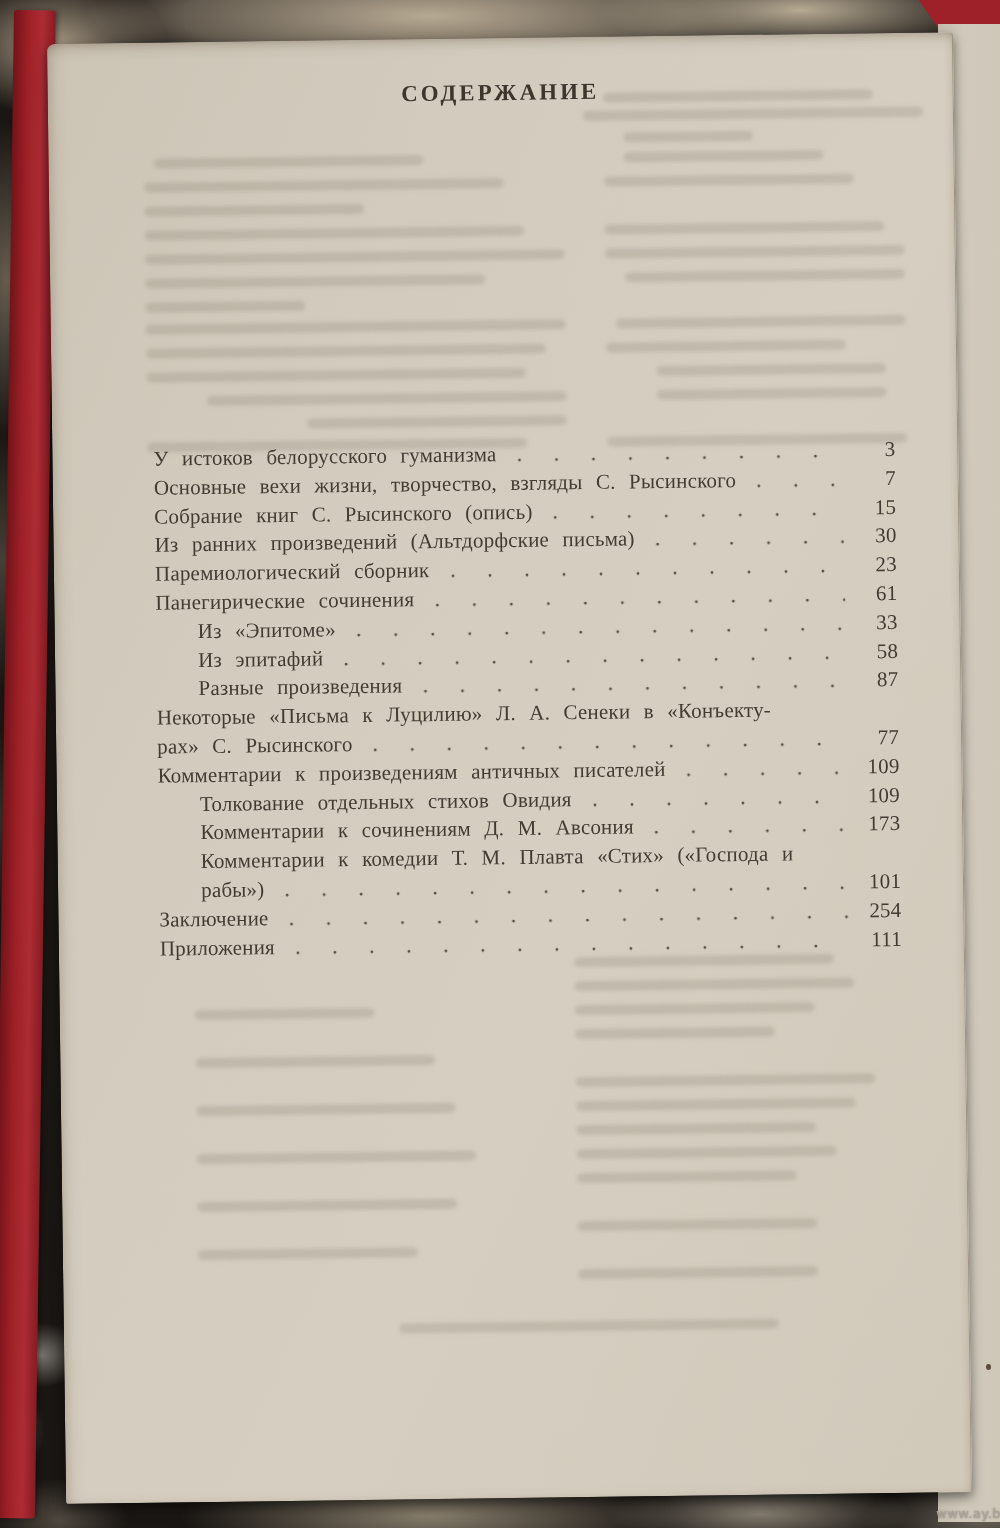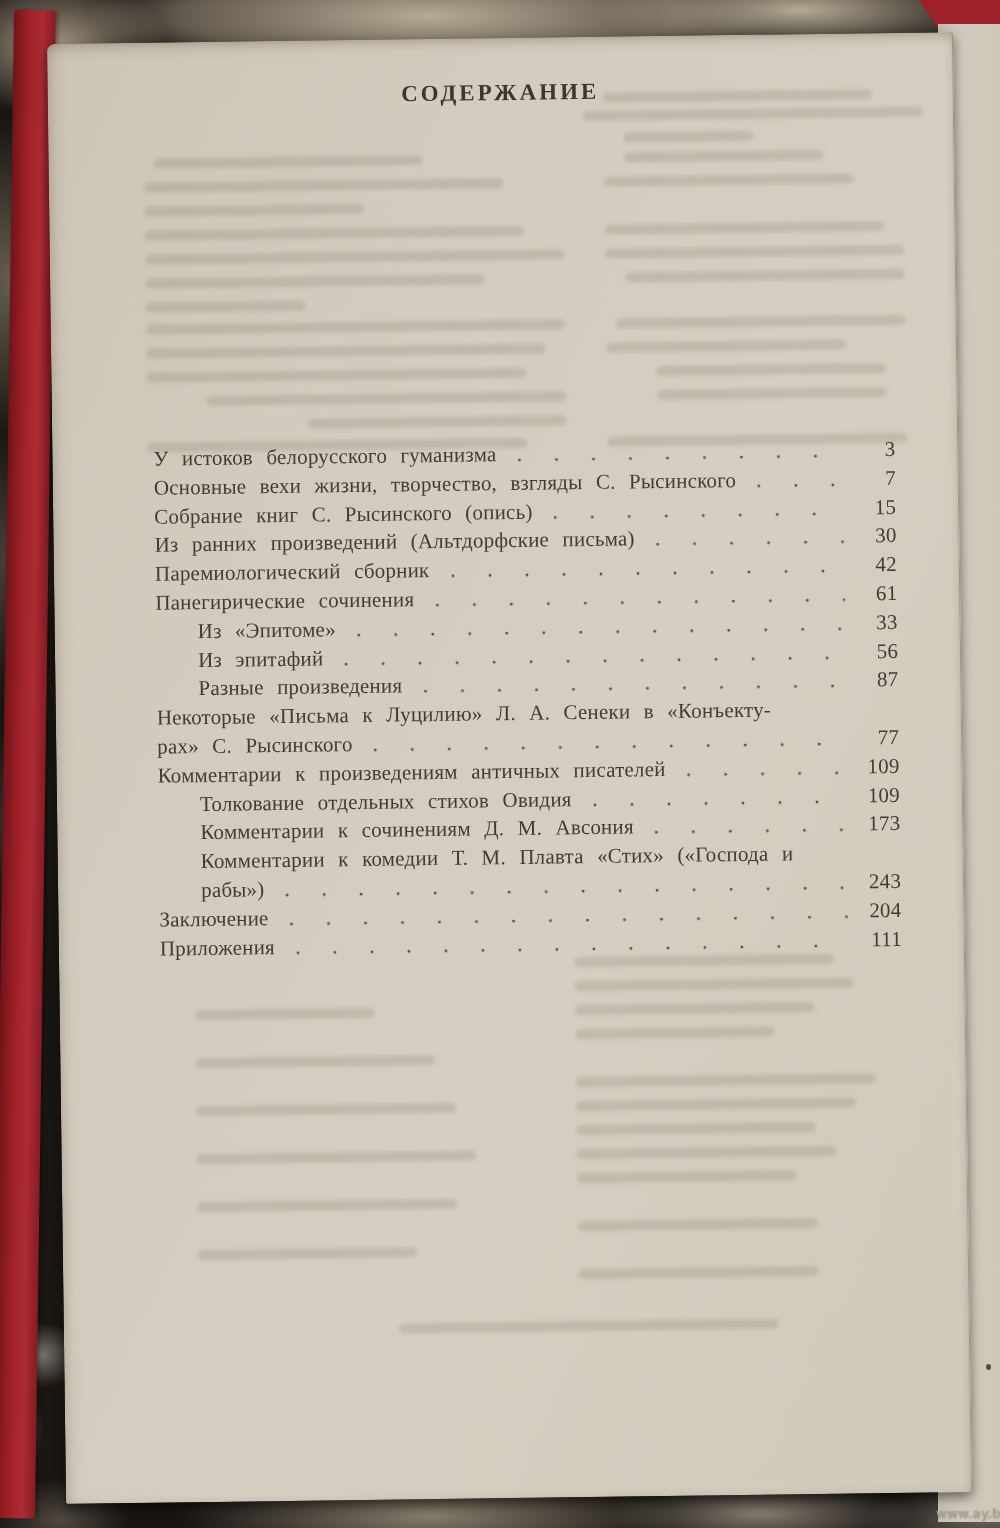--- a/index.html
+++ b/index.html
@@ -165,36 +165,36 @@
         <span class="num">15</span>
       </div>
       <div class="toc-row">
         <span class="txt">Из ранних произведений (Альтдорфские письма)</span>
         <span class="leader"></span>
         <span class="num">30</span>
       </div>
       <div class="toc-row">
         <span class="txt">Паремиологический сборник</span>
         <span class="leader"></span>
-        <span class="num">42</span>
+        <span class="num">23</span>
       </div>
       <div class="toc-row">
         <span class="txt">Панегирические сочинения</span>
         <span class="leader"></span>
         <span class="num">61</span>
       </div>
       <div class="toc-row indent">
         <span class="txt">Из «Эпитоме»</span>
         <span class="leader"></span>
         <span class="num">33</span>
       </div>
       <div class="toc-row indent">
         <span class="txt">Из эпитафий</span>
         <span class="leader"></span>
-        <span class="num">56</span>
+        <span class="num">58</span>
       </div>
       <div class="toc-row indent">
         <span class="txt">Разные произведения</span>
         <span class="leader"></span>
         <span class="num">87</span>
       </div>
       <div class="toc-row">
         <span class="txt">Некоторые «Письма к Луцилию» Л. А. Сенеки в «Конъекту-</span>
       </div>
       <div class="toc-row">
@@ -216,26 +216,26 @@
         <span class="txt">Комментарии к сочинениям Д. М. Авсония</span>
         <span class="leader"></span>
         <span class="num">173</span>
       </div>
       <div class="toc-row indent">
         <span class="txt">Комментарии к комедии Т. М. Плавта «Стих» («Господа и</span>
       </div>
       <div class="toc-row indent">
         <span class="txt">рабы»)</span>
         <span class="leader"></span>
-        <span class="num">243</span>
+        <span class="num">101</span>
       </div>
       <div class="toc-row">
         <span class="txt">Заключение</span>
         <span class="leader"></span>
-        <span class="num">204</span>
+        <span class="num">254</span>
       </div>
       <div class="toc-row">
         <span class="txt">Приложения</span>
         <span class="leader"></span>
         <span class="num">111</span>
       </div>
     </div>
 </div>
 
 <div class="speck"></div>

